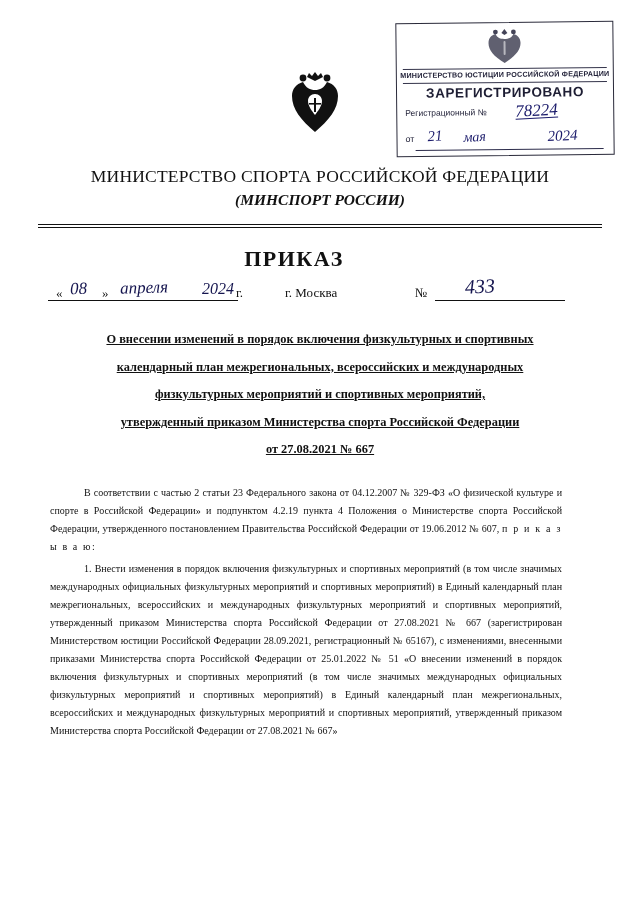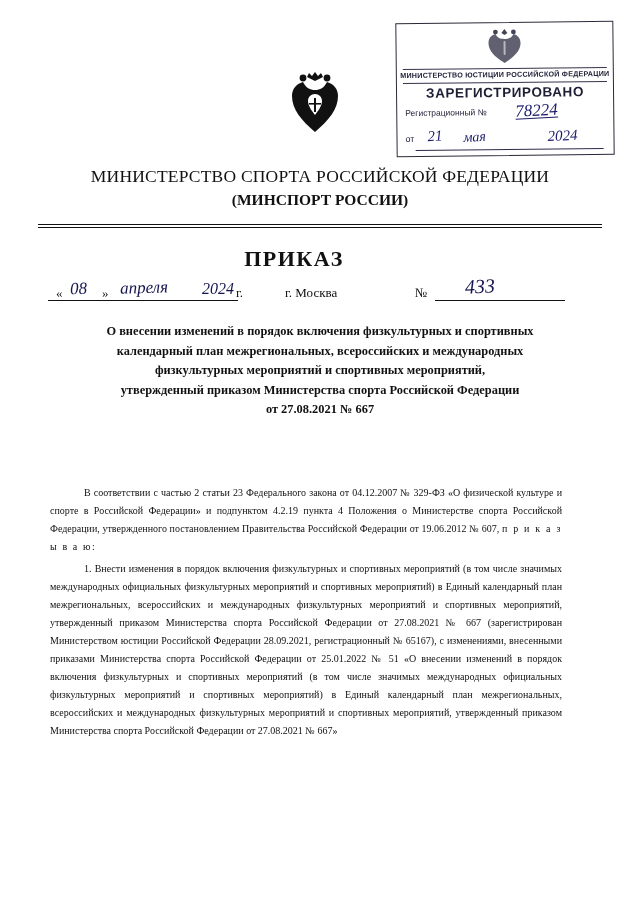--- a/index.html
+++ b/index.html
@@ -167,20 +167,21 @@
     letter-spacing: .2px;
   }
   .ministry-short {
     position: absolute;
     left: 0;
     top: 191px;
     width: 640px;
     text-align: center;
     font-size: 15.5px;
     font-weight: 700;
+    font-style: italic;
   }
   .rule-double {
     position: absolute;
     left: 38px;
     top: 224px;
     width: 564px;
     height: 4px;
     border-top: 1.6px solid #111;
     border-bottom: 1px solid #111;
     box-sizing: border-box;
@@ -238,21 +239,21 @@
   .subject {
     position: absolute;
     left: 64px;
     top: 320px;
     width: 512px;
     text-align: center;
     font-size: 12.4px;
     font-weight: 700;
     line-height: 15.6px;
   }
-  .subject p { margin: 4px; }
+  .subject p { margin: 12px; text-decoration: underline; }
 
   
   .body {
     position: absolute;
     left: 50px;
     top: 484px;
     width: 512px;
     font-size: 10px;
     line-height: 18px;
     text-align: justify;

